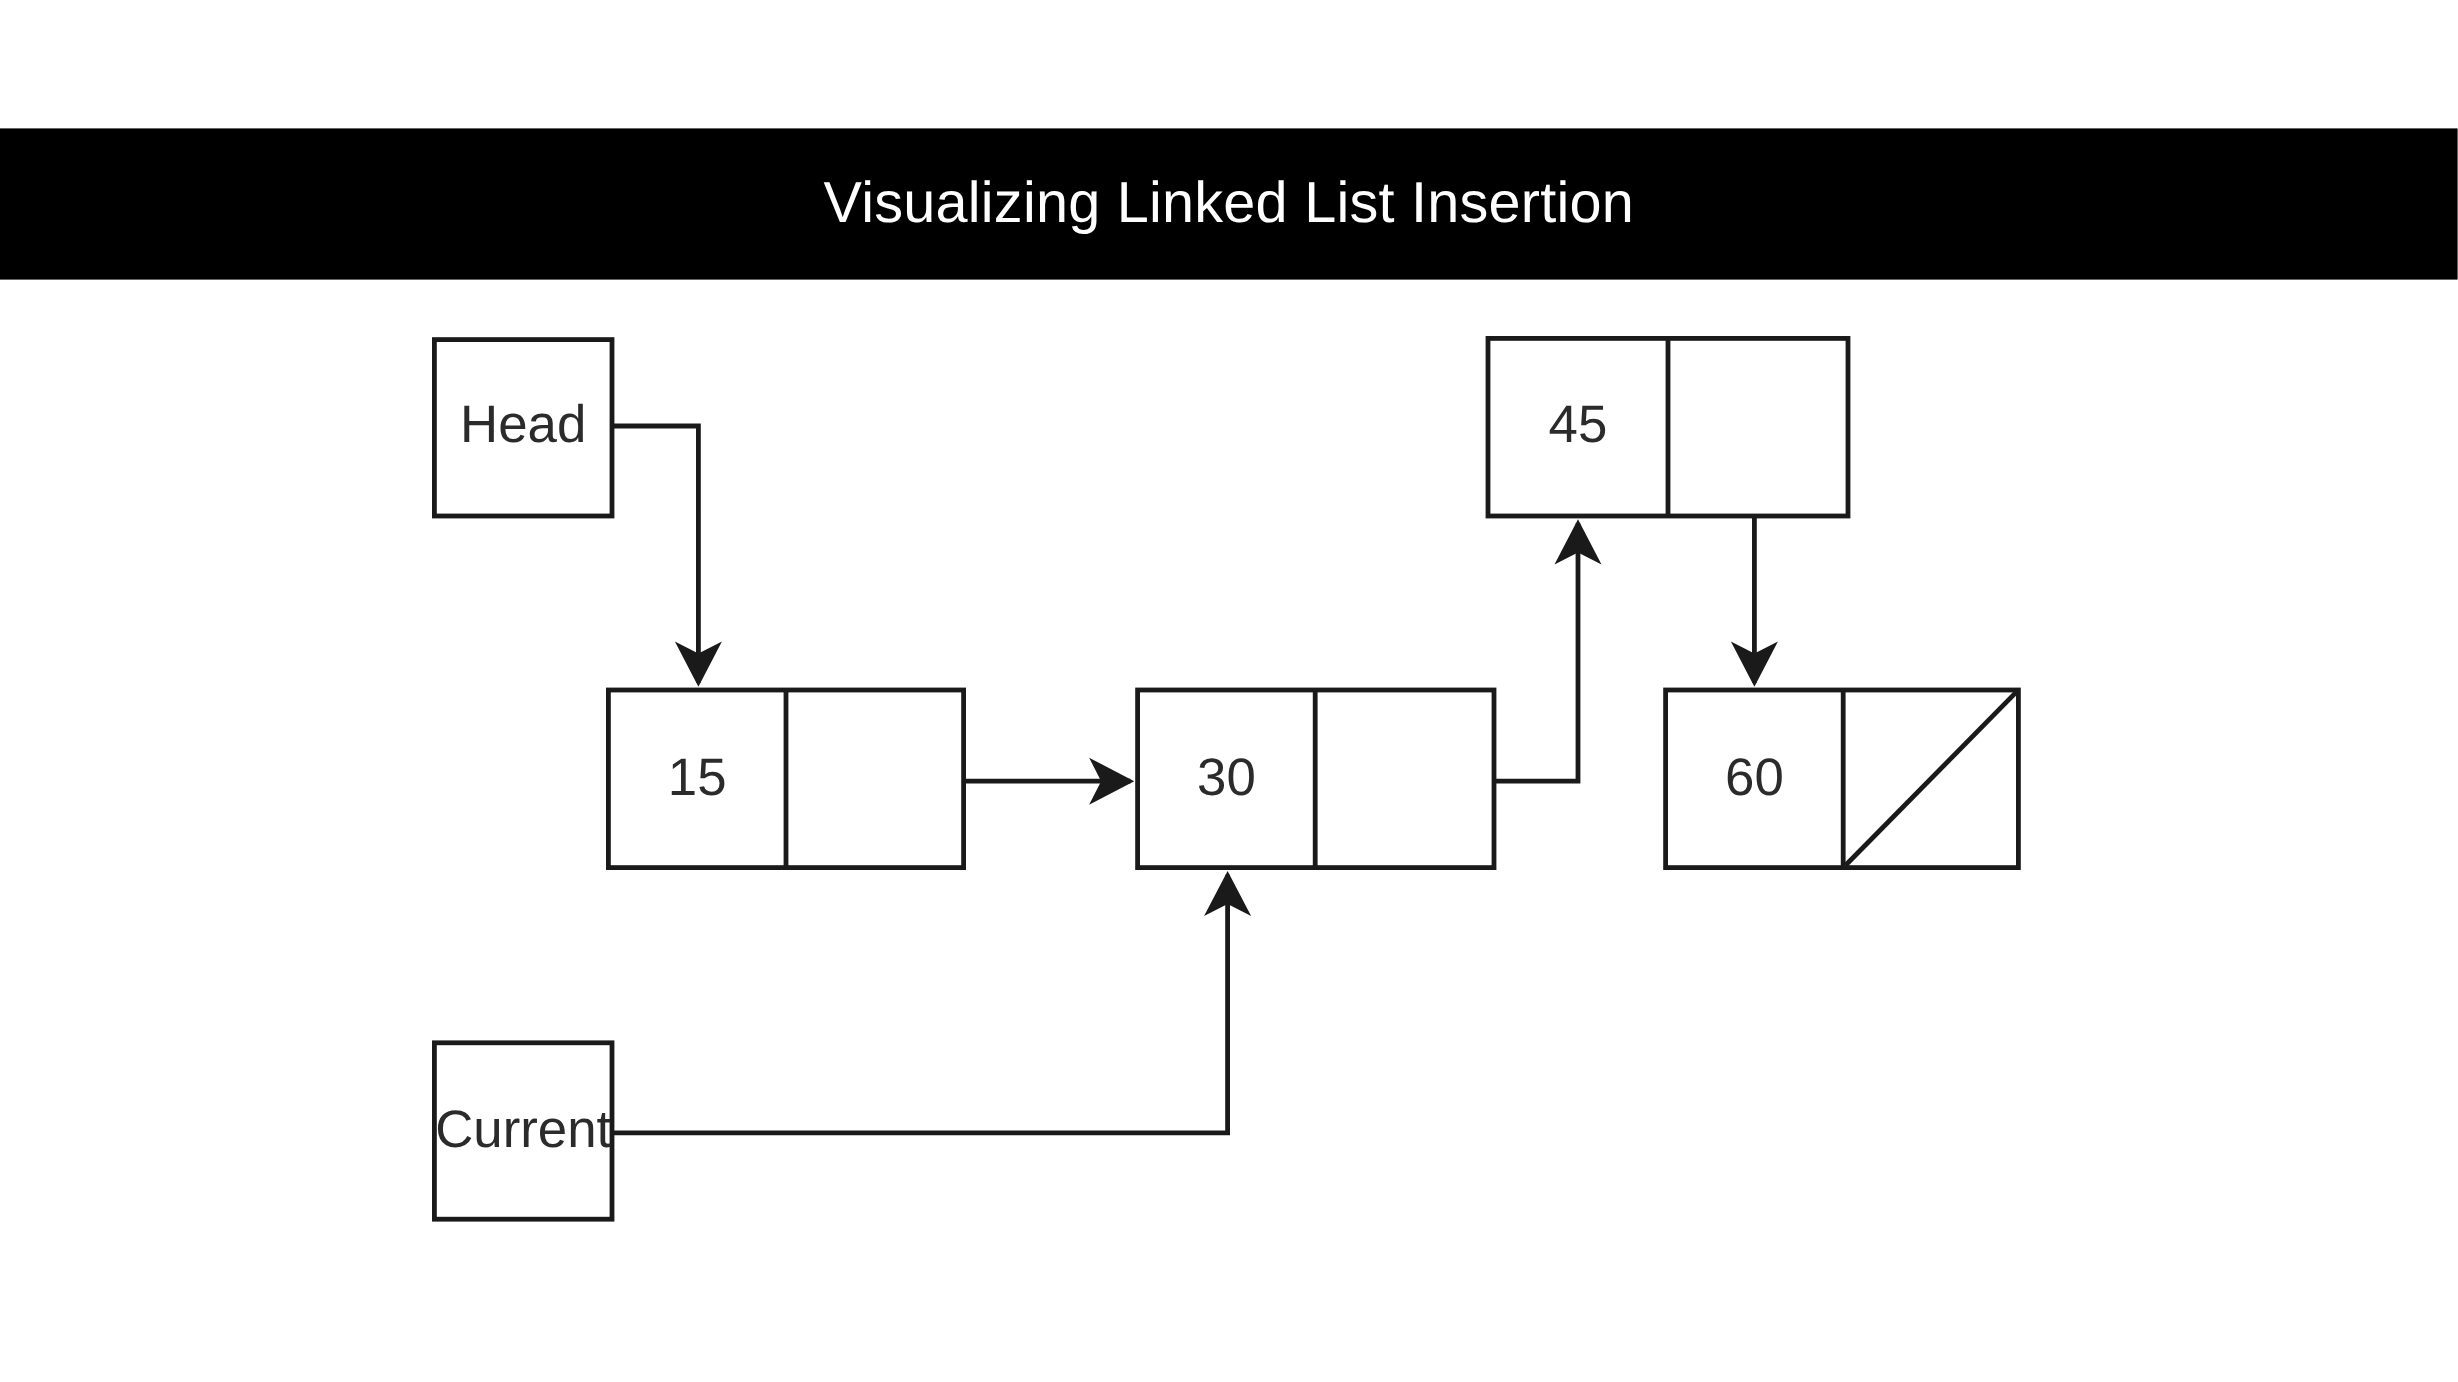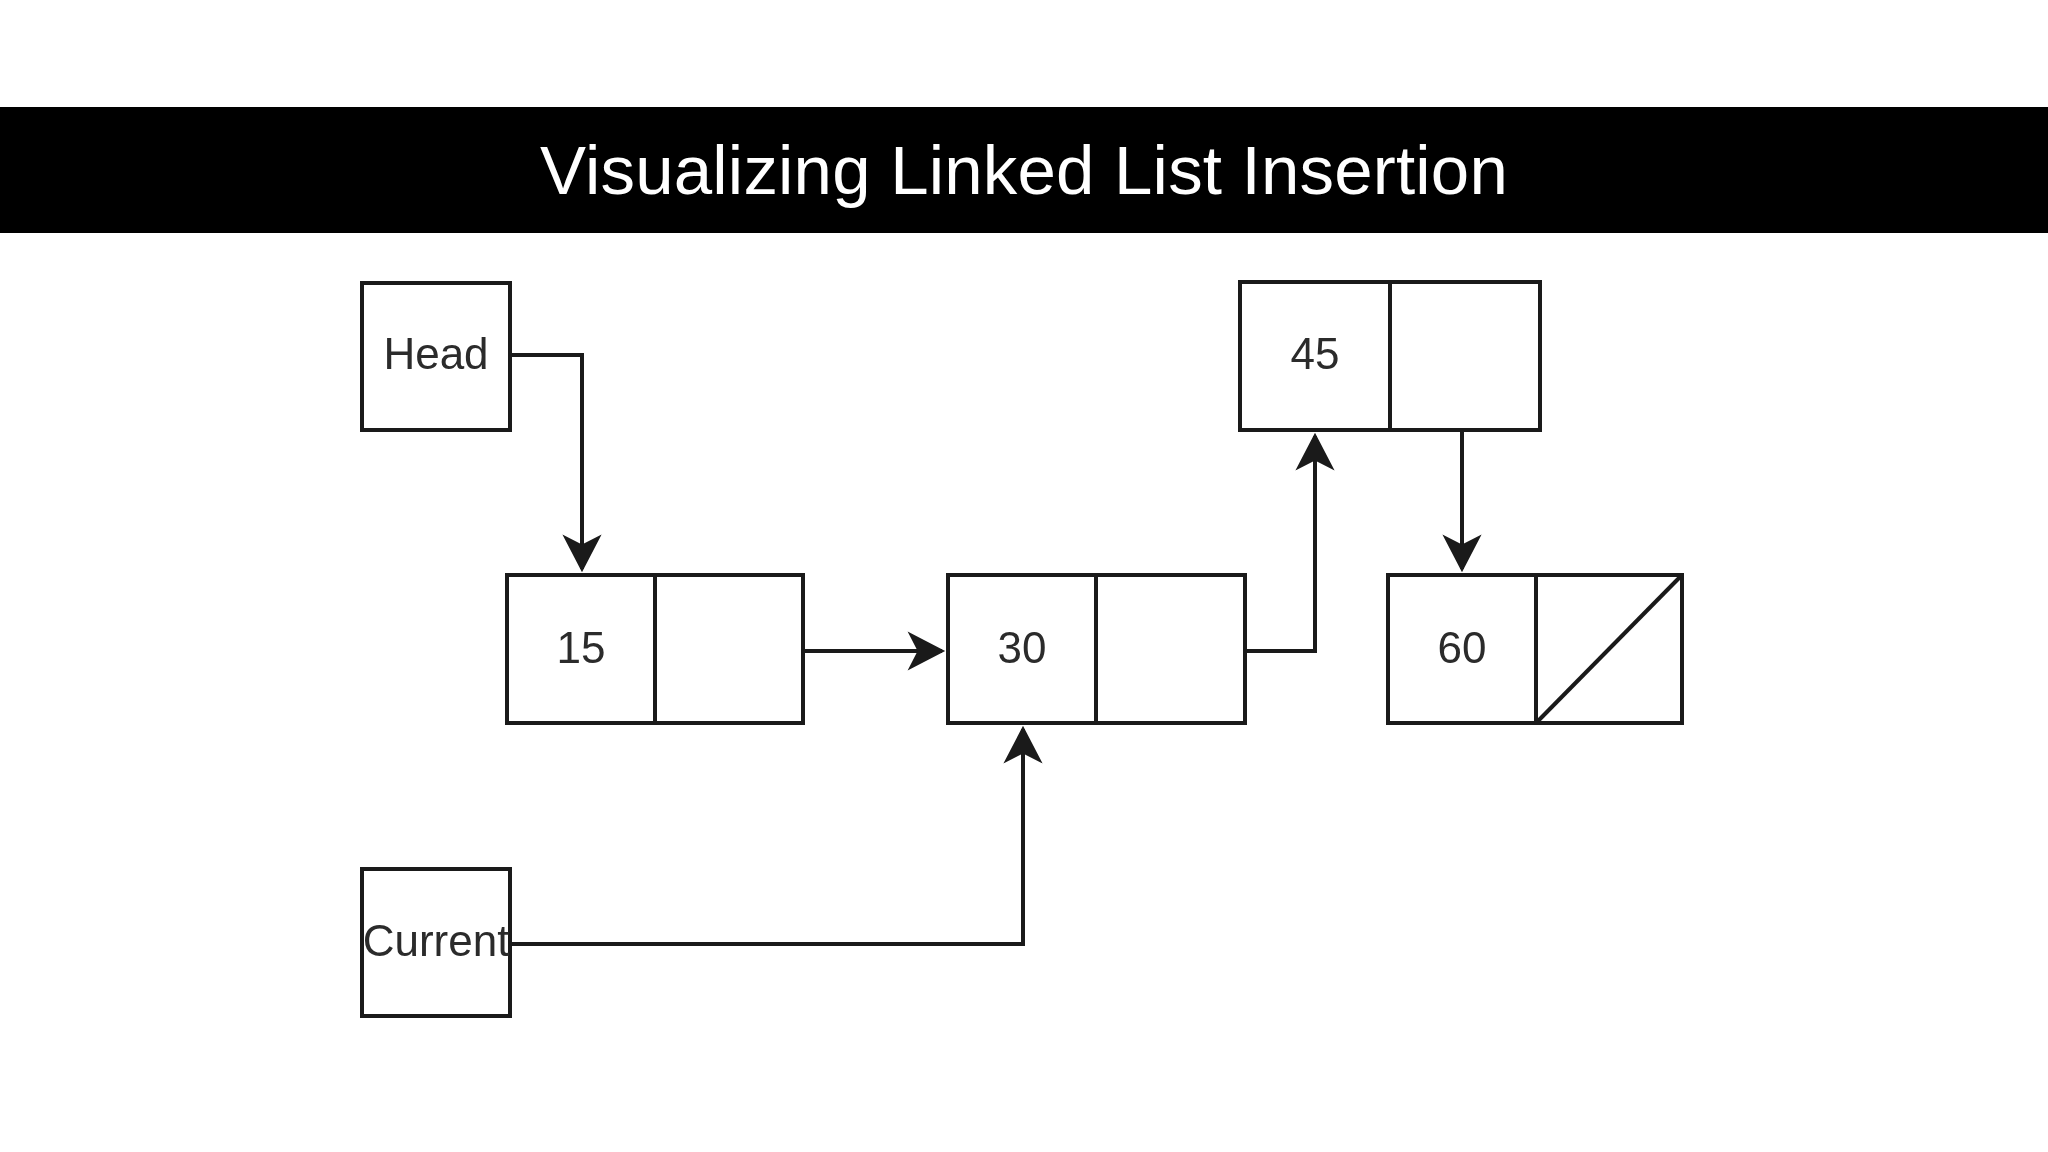--- a/index.html
+++ b/index.html
@@ -27,21 +27,21 @@
     width: 2048px;
     height: 126px;
     background: #000000;
     display: flex;
     align-items: center;
     justify-content: center;
   }
   #title-text {
     color: #ffffff;
     font-family: "Liberation Sans", sans-serif;
-    font-size: 69px;
+    font-size: 48px;
     font-weight: 400;
     letter-spacing: 0.2px;
     line-height: 1;
     white-space: nowrap;
   }
   
   #diagram-canvas {
     position: absolute;
     left: 0;
     top: 233px;

